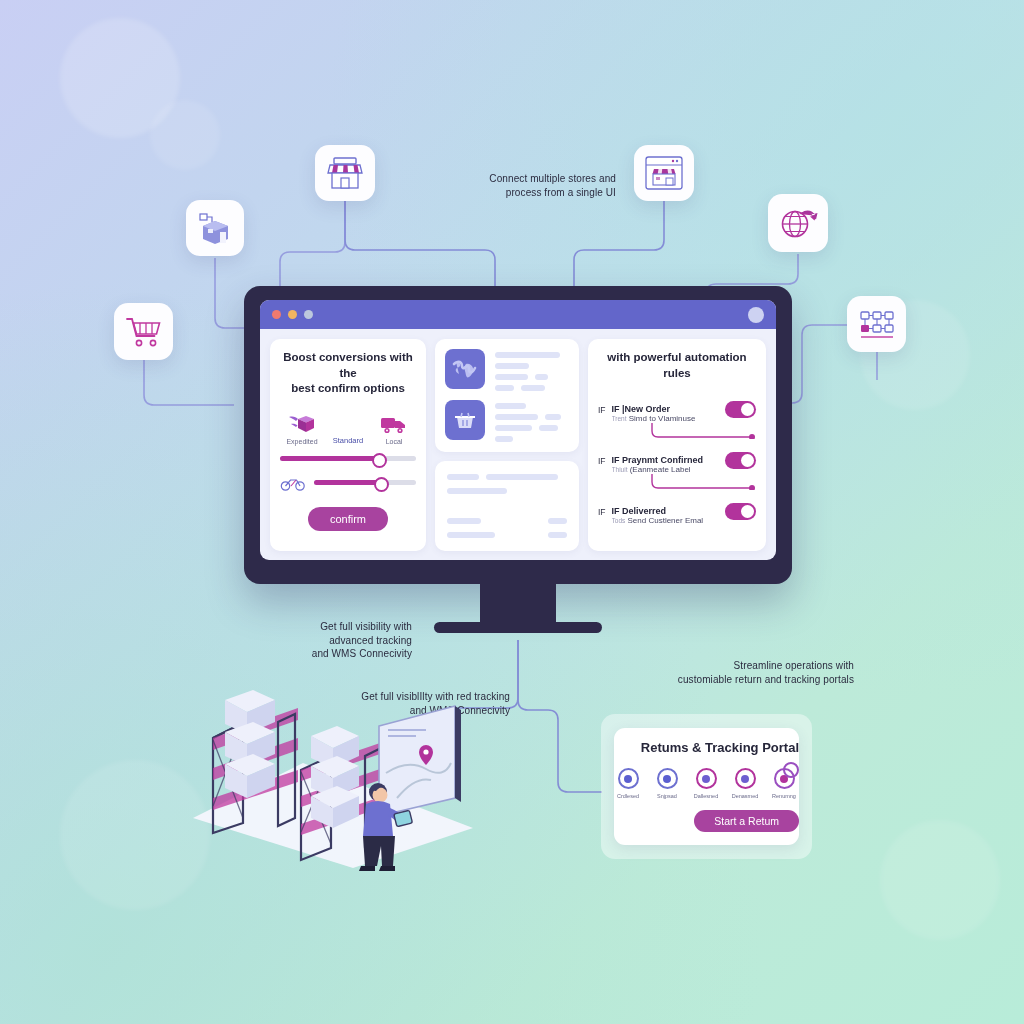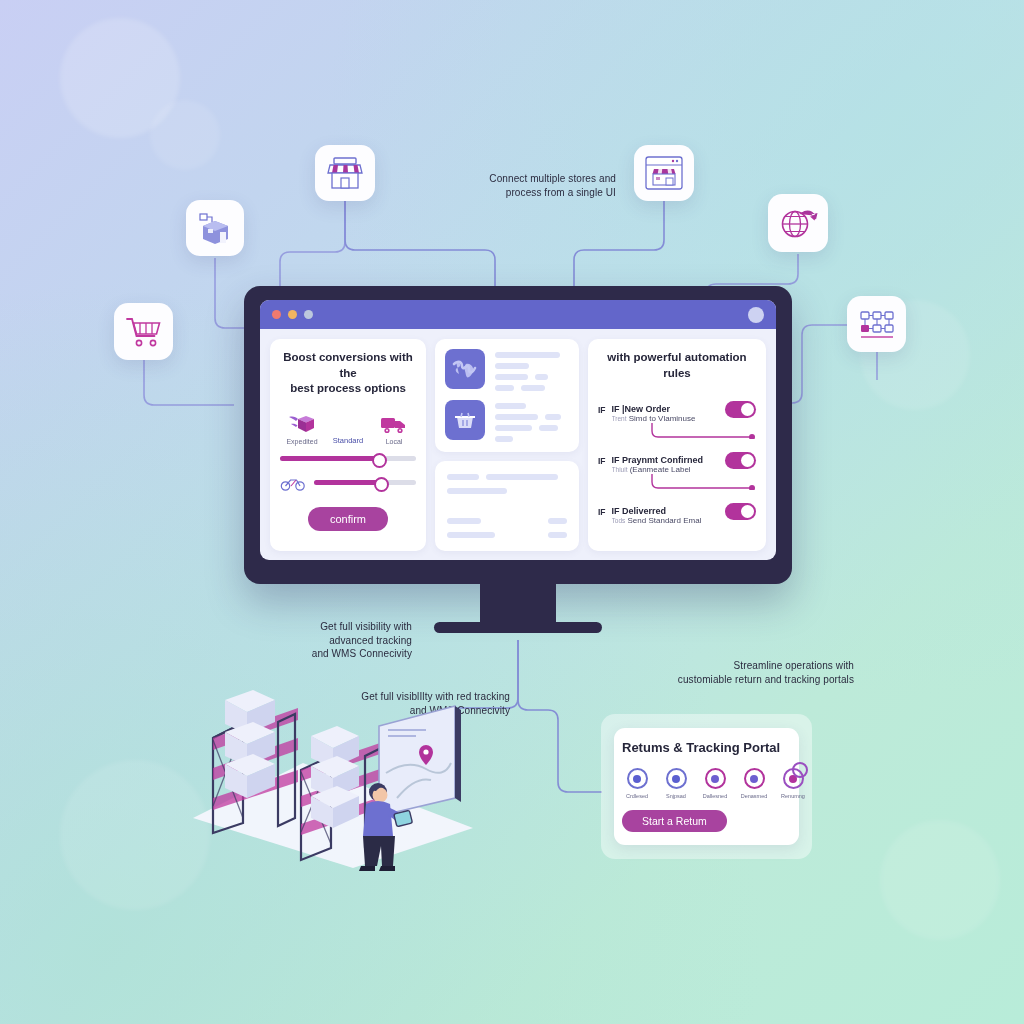--- a/index.html
+++ b/index.html
@@ -85,37 +85,37 @@
   .iconsq{width:40px;height:40px;border-radius:8px;background:#6d70d0;flex:0 0 auto;
     display:flex;align-items:center;justify-content:center;}
   .lines{flex:1;display:flex;flex-direction:column;gap:5px;padding-top:3px;}
   .ln{height:6px;border-radius:3px;background:#dfe3f7;}
   .lnrow{display:flex;gap:7px;}
 
   
   .autocard{padding:11px 10px;height:100%;box-sizing:border-box;}
   .autotitle{font-size:11.5px;font-weight:600;color:#26263a;text-align:center;line-height:1.35;}
   .rule{display:flex;align-items:center;gap:6px;margin-top:15px;}
-  .ifchip{font-size:8.5px;font-weight:700;color:#2b2b3f;}
+  .ifchip{font-size:8.5px;font-weight:400;color:#2b2b3f;}
   .ruletxt{flex:1;min-width:0;}
   .ruletxt .r1{font-size:9px;color:#26263a;font-weight:600;white-space:nowrap;overflow:hidden;margin-top:8px;}
   .ruletxt .r2{font-size:8px;color:#4a4a66;white-space:nowrap;overflow:hidden;}
   .ruletxt .r2 .pre{color:#9a9ab5;font-size:6.5px;}
   .toggle{width:31px;height:17px;border-radius:9px;background:#b2339c;position:relative;flex:0 0 auto;}
   .toggle .tk{position:absolute;right:2px;top:2px;width:13px;height:13px;border-radius:50%;background:#fff;}
   .connector{height:16px;margin-left:52px;position:relative;}
 
   .stand{position:absolute;left:50%;margin-left:-38px;top:296px;width:76px;height:42px;background:#2e2a4a;}
   .base{position:absolute;left:50%;margin-left:-84px;top:336px;width:168px;height:11px;border-radius:6px;background:#2e2a4a;}
 
   
   #portal{position:absolute;left:601px;top:714px;width:211px;height:145px;
     background:rgba(255,255,255,.42);border-radius:14px;}
   .portalcard{position:absolute;left:13px;top:14px;right:13px;bottom:14px;background:#fff;border-radius:11px;
-    box-shadow:0 4px 14px rgba(60,60,120,.10);display:flex;flex-direction:column;align-items:flex-start;padding-top:12px;box-sizing:border-box;padding-left:8px;}
+    box-shadow:0 4px 14px rgba(60,60,120,.10);display:flex;flex-direction:column;align-items:flex-end;padding-top:12px;box-sizing:border-box;padding-left:8px;}
   .portaltitle{font-size:13px;font-weight:700;color:#26263a;}
   .steps{display:flex;gap:9px;margin-top:13px;}
   .step{display:flex;flex-direction:column;align-items:center;gap:4px;width:30px;}
   .ring{width:17px;height:17px;border-radius:50%;border:2px solid #6d70d0;display:flex;align-items:center;justify-content:center;}
   .ring i{width:8px;height:8px;border-radius:50%;background:#5b5fd0;display:block;}
   .ring.v{border-color:#b2339c;} .ring.v i{background:#6d5fd0;}
   .ring.w{border-color:#9a4fc0;} .ring.w i{background:#b2339c;}
   .steplbl{font-size:5.5px;color:#6a6a8a;}
   .startbtn{margin-top:11px;background:#a8439f;color:#fff;border:none;border-radius:12px;
     padding:5px 20px;font-size:10.5px;font-family:inherit;cursor:pointer;}
@@ -255,21 +255,21 @@
         </div>
         <span class="searchcircle"></span>
       </div>
 
       <div class="screenbody">
 
         <div class="col colA">
           <div class="card shipcard">
             <div class="shiptitle">
               <div>Boost conversions with the</div>
-              <div>best process options</div>
+              <div>best confirm options</div>
             </div>
 
             <div class="shiprow">
               <div class="shipopt">
                 <svg width="26" height="22" viewBox="0 0 26 22">
                   <path d="M0 4c4-1 7 0 9 2l-2 2C5 6 2 5 0 4z" fill="#9b5fd0"></path>
                   <path d="M2 11c3-.5 5 .3 6.5 1.5l-1.5 1.5C5.5 13 4 12 2 11z" fill="#9b5fd0"></path>
                   <path d="M9 6l8-3 8 3-8 3.5z" fill="#c77bd8"></path>
                   <path d="M9 6v9l8 4V9.5z" fill="#9b2f95"></path>
                   <path d="M25 6v9l-8 4V9.5z" fill="#b2339c"></path>
@@ -415,21 +415,21 @@
             <svg class="connector" width="110" height="16">
               <path d="M2 0 v8 q0 6 6 6 h92" fill="none" stroke="#b2339c" stroke-width="1.4"></path>
               <circle cx="102" cy="14" r="3" fill="#b2339c"></circle>
             </svg>
 
             <div class="rule" style="margin-top:4px">
               <span class="ifchip">IF</span>
               <div class="ruletxt">
                 <div class="r1">IF  Deliverred</div>
                 <div class="r2"><span class="pre">Tods</span>
-                  <span>Send Standard Emal</span></div>
+                  <span>Send Custlener Emal</span></div>
               </div>
               <div class="toggle">
                   <span class="tk"></span>
                 </div>
             </div>
           </div>
         </div>
 
       </div>
     </div>

